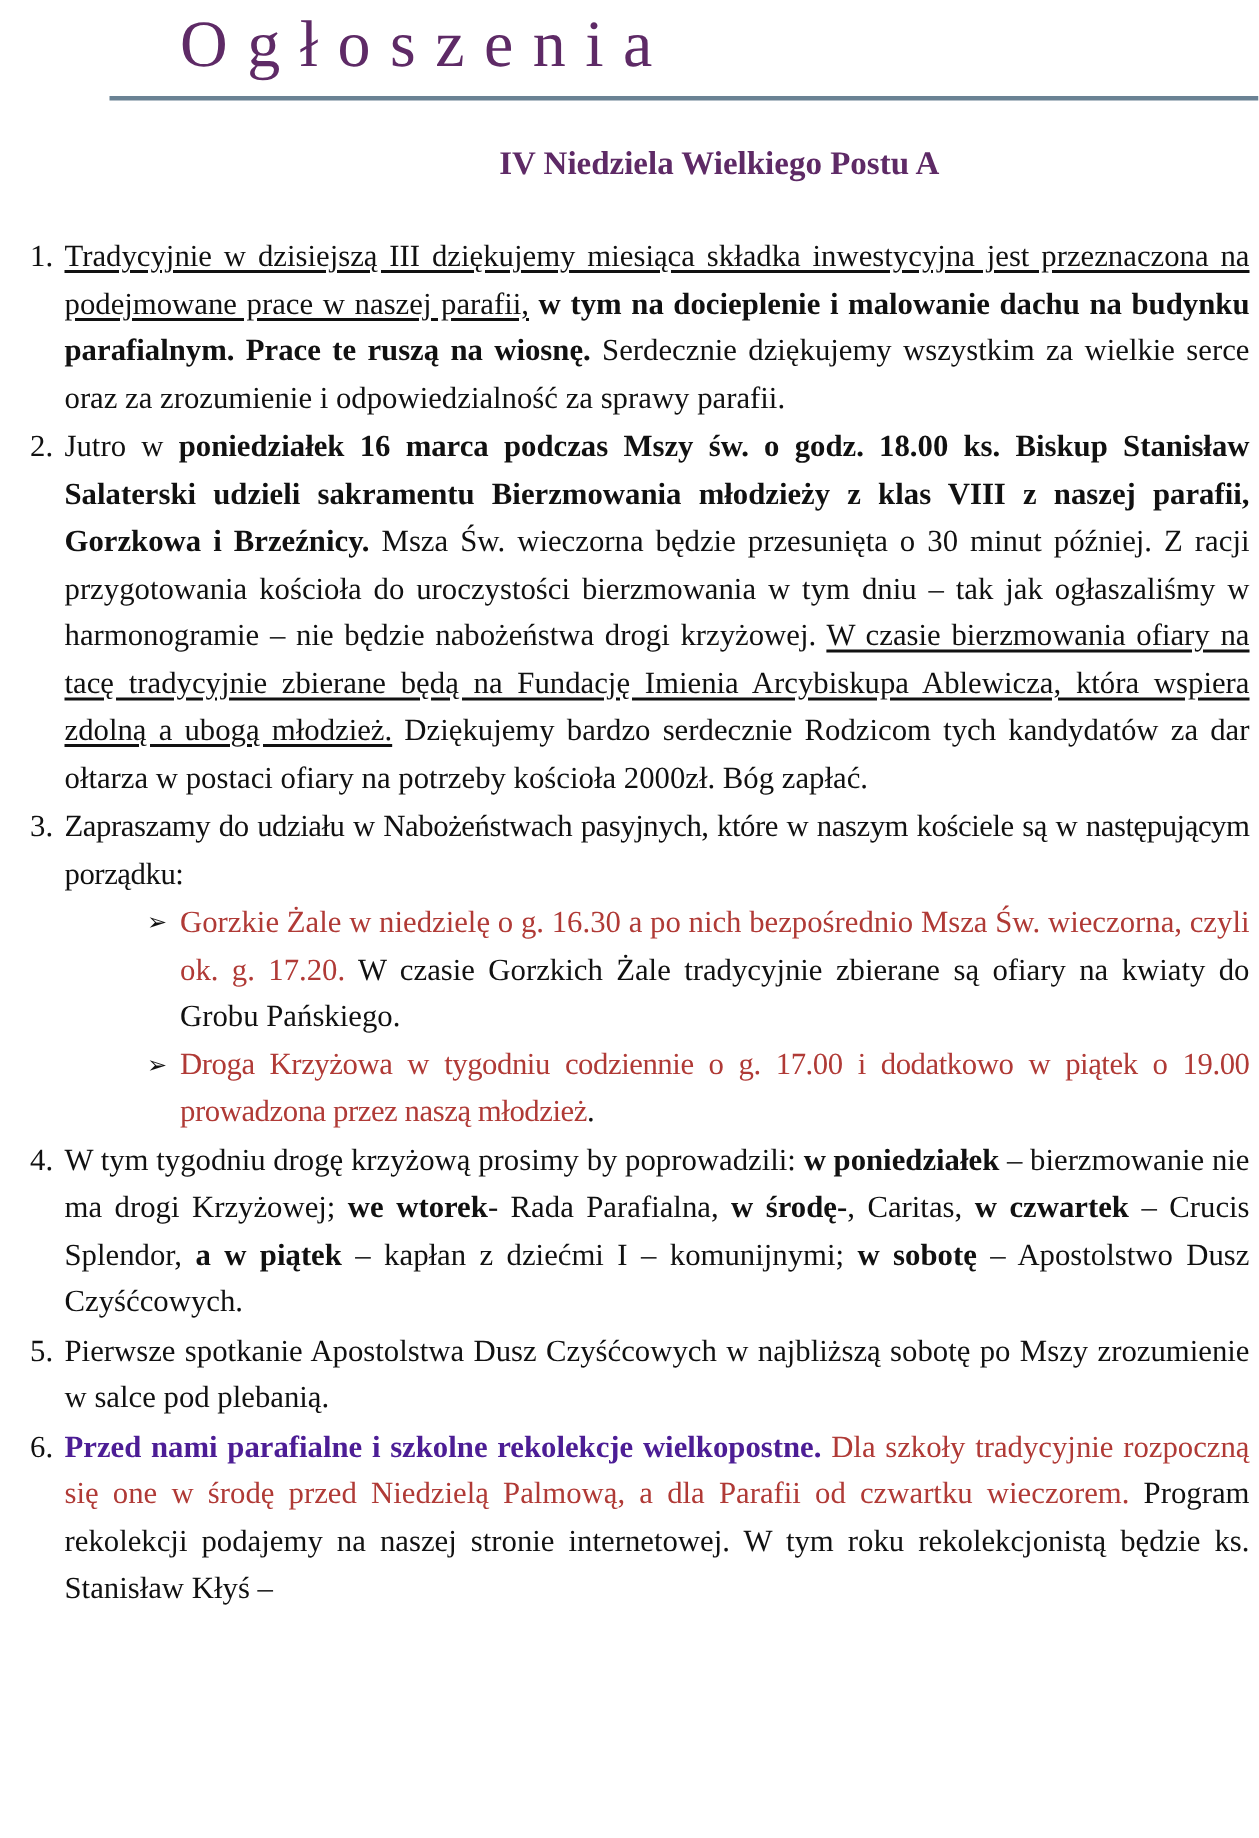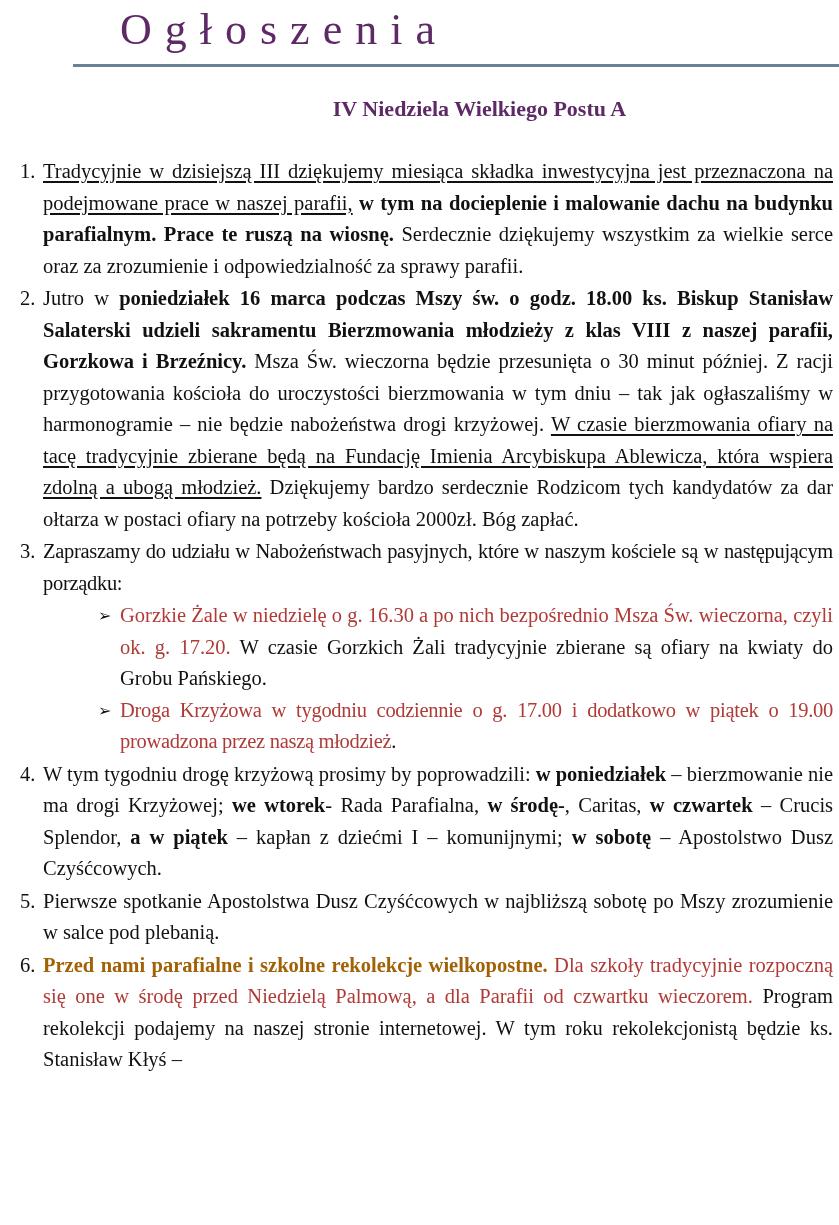--- a/index.html
+++ b/index.html
@@ -27,21 +27,21 @@
   .item {
     position: relative; padding-left: 43px; padding-right: 6px;
     font-size: 20.5px; line-height: 31.5px; text-align: justify;
     margin-bottom: 1px;
   }
   .num { position: absolute; left: 20px; top: 0; }
   .u { text-decoration: underline; text-underline-offset: 3px; }
   .b { font-weight: bold; }
   .i { }
   .red { color: #b03a36; }
-  .redb { color: #a16207; font-weight: bold; }
+  .redb { color: #4c1d95; font-weight: bold; }
   .sub {
     position: relative; padding-left: 120px; padding-right: 6px;
     font-size: 20.5px; line-height: 31.5px; text-align: justify;
   }
   .arrow {
     position: absolute; left: 98px; top: 0; font-size: 16px; color: #111;
   }
   .narrow { letter-spacing: -0.3px; }
 </style>
 </head>
@@ -64,21 +64,21 @@
     <span class="num">2.</span>
     <span>Jutro w </span><span class="b">poniedziałek 16 marca podczas Mszy św. o godz. 18.00 ks. Biskup Stanisław Salaterski udzieli sakramentu Bierzmowania młodzieży z klas VIII z naszej parafii, Gorzkowa i Brzeźnicy.</span><span> Msza Św. wieczorna będzie przesunięta o 30 minut później. Z racji przygotowania kościoła do uroczystości bierzmowania w tym dniu – tak jak ogłaszaliśmy w harmonogramie – nie będzie nabożeństwa drogi krzyżowej.  </span><span class="u">W czasie bierzmowania ofiary na tacę  tradycyjnie zbierane będą na Fundację Imienia Arcybiskupa Ablewicza, która wspiera zdolną a ubogą młodzież.</span><span> Dziękujemy bardzo serdecznie Rodzicom tych kandydatów za dar ołtarza w postaci ofiary na potrzeby kościoła 2000zł. Bóg zapłać.</span>
   </div>
 
   <div class="item">
     <span class="num">3.</span>
     <span class="narrow">Zapraszamy do udziału w Nabożeństwach pasyjnych, które w naszym kościele są w następującym porządku:</span>
   </div>
   <div class="sub">
     <span class="arrow">➢</span>
-    <span class="red">Gorzkie Żale w niedzielę o g. 16.30 a po nich bezpośrednio Msza Św. wieczorna, czyli ok. g. 17.20.</span><span> W czasie Gorzkich Żali tradycyjnie zbierane są ofiary na kwiaty do Grobu Pańskiego.</span>
+    <span class="red">Gorzkie Żale w niedzielę o g. 16.30 a po nich bezpośrednio Msza Św. wieczorna, czyli ok. g. 17.20.</span><span> W czasie Gorzkich Żale tradycyjnie zbierane są ofiary na kwiaty do Grobu Pańskiego.</span>
   </div>
   <div class="sub" style="margin-bottom:1px;">
     <span class="arrow">➢</span>
     <span class="red narrow">Droga Krzyżowa w tygodniu codziennie o g. 17.00 i dodatkowo w piątek o 19.00 prowadzona przez naszą młodzież</span><span>.</span>
   </div>
 
   <div class="item">
     <span class="num">4.</span>
     <span>W tym tygodniu drogę krzyżową prosimy by poprowadzili: </span><span class="b">w poniedziałek</span><span> – bierzmowanie nie ma drogi Krzyżowej; </span><span class="b">we wtorek</span><span>- </span><span class="i">Rada Parafialna,</span><span> </span><span class="b">w środę-</span><span>, </span><span class="i">Carita</span><span>s, </span><span class="b">w czwartek</span><span> – </span><span class="i">Crucis Splendor</span><span>, </span><span class="b">a w piątek</span><span>  – kapłan z dziećmi I – komunijnymi; </span><span class="b">w sobotę</span><span> – </span><span class="i">Apostolstwo Dusz Czyśćcowych.</span>
   </div>

